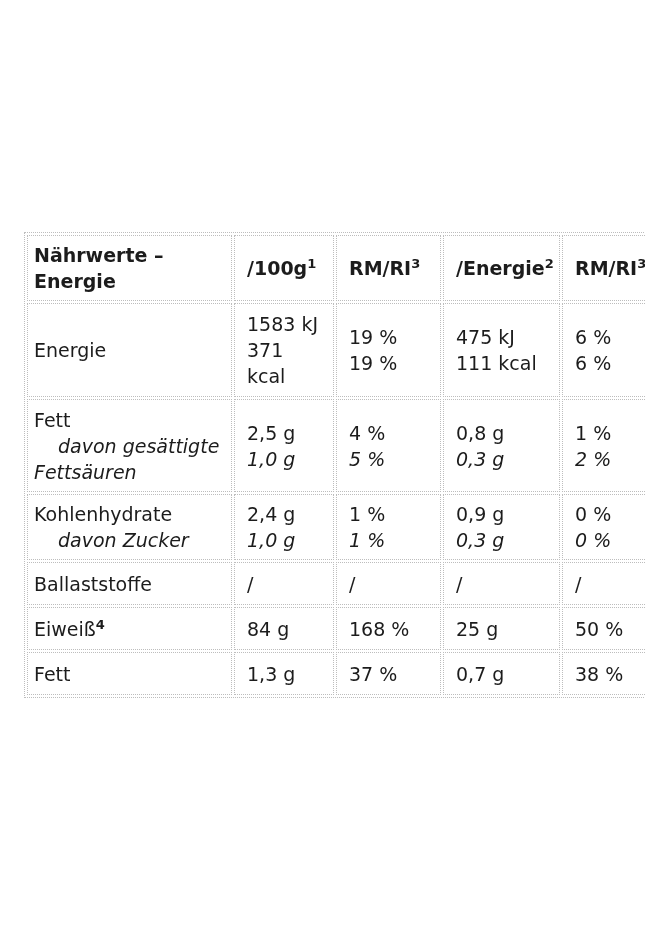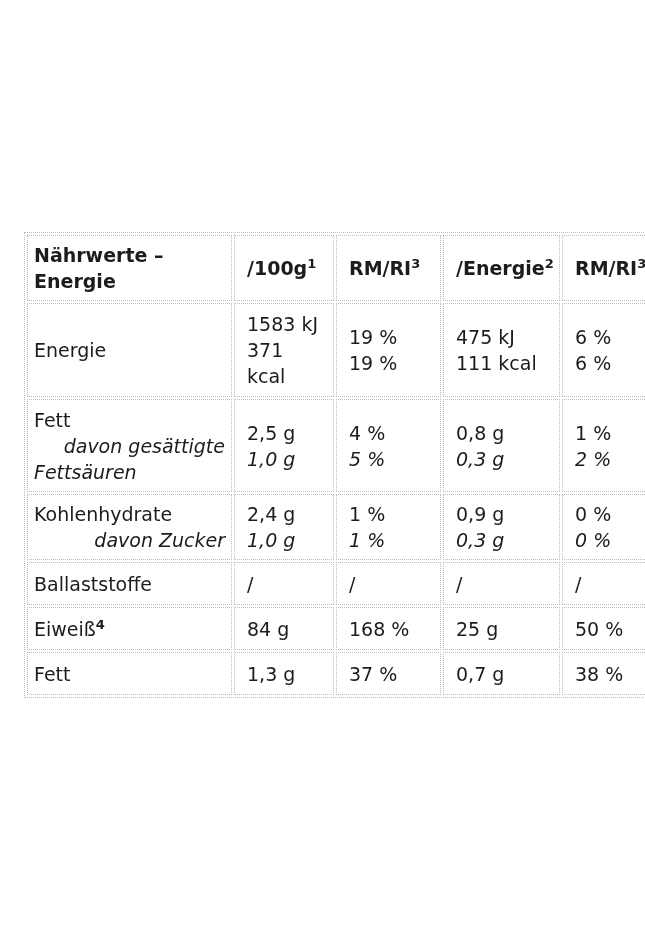--- a/index.html
+++ b/index.html
@@ -37,21 +37,21 @@
   thead th { font-weight: bold; height: 50px; }
   td.c-val, th.h-val { padding-left: 12px; }
   .r-energie td        { height: 80px; }
   .r-fett td           { height: 79px; }
   .r-kohlenhydrate td  { height: 49px; }
   .r-ballaststoffe td,
   .r-eiweiss td,
   .r-salz td           { height: 29px; }
   .ln { white-space: nowrap; }
   .it { font-style: italic; }
-  .ind { padding-left: 24px; text-align: right; }
+  .ind { padding-left: 24px; }
   sup {
     font-size: 13px;
     line-height: 0;
     vertical-align: super;
   }
   .bsup { font-weight: bold; }
 </style>
 </head>
 <body>
 

